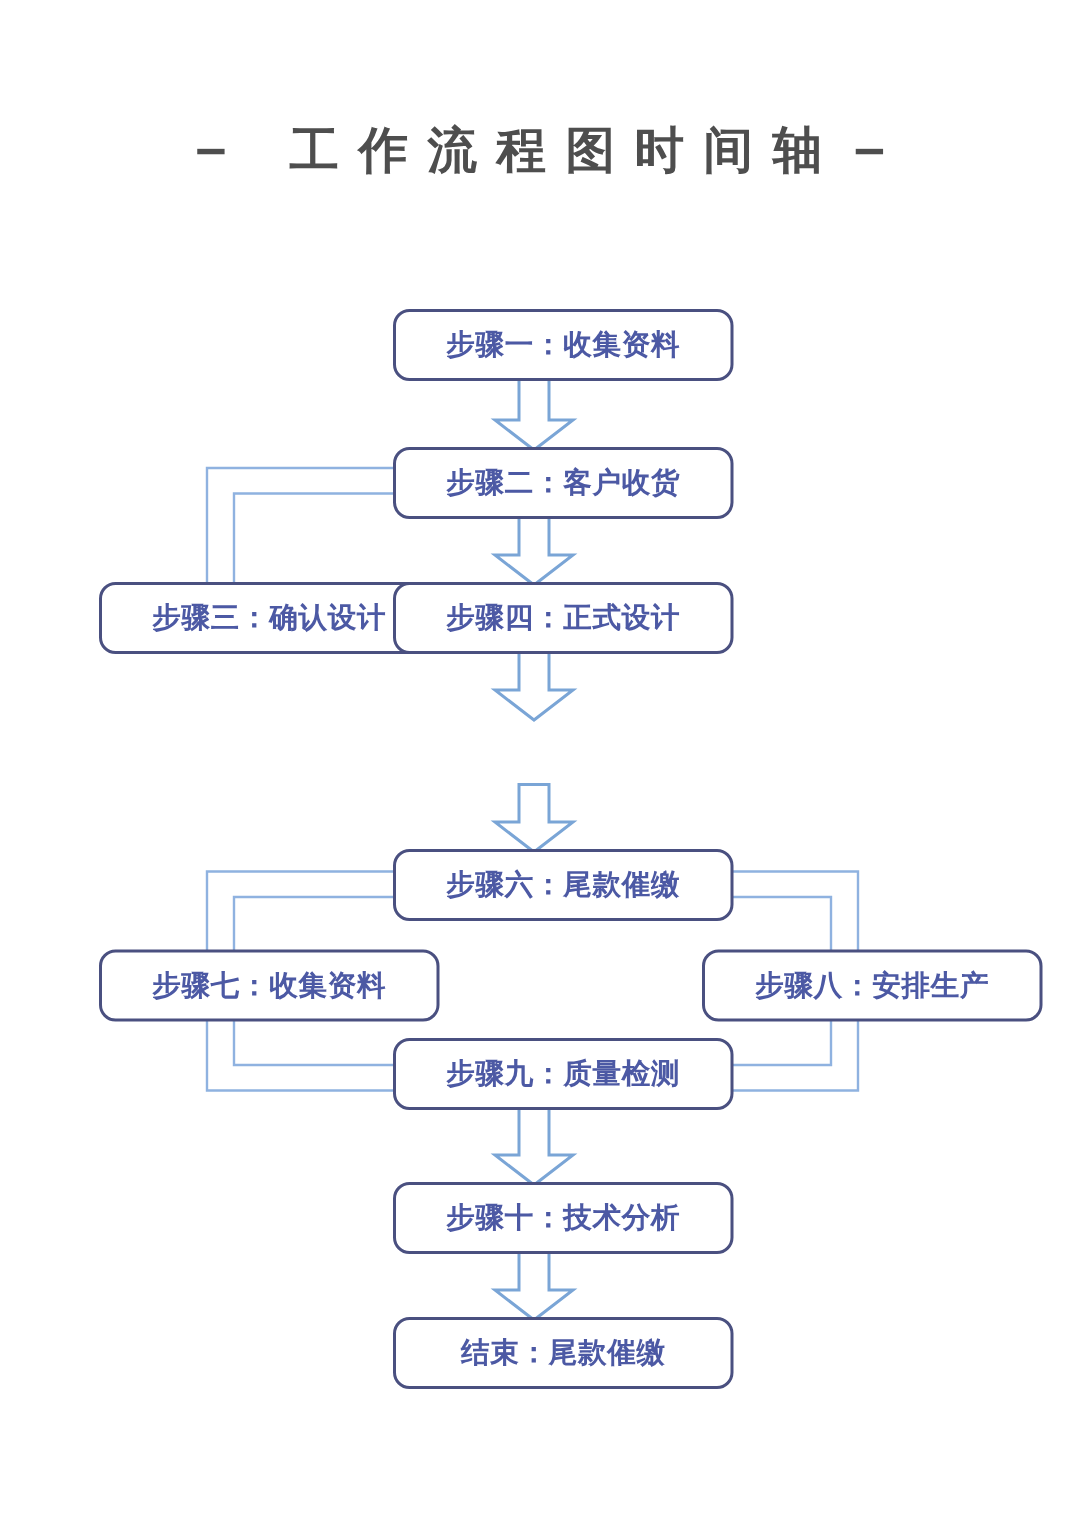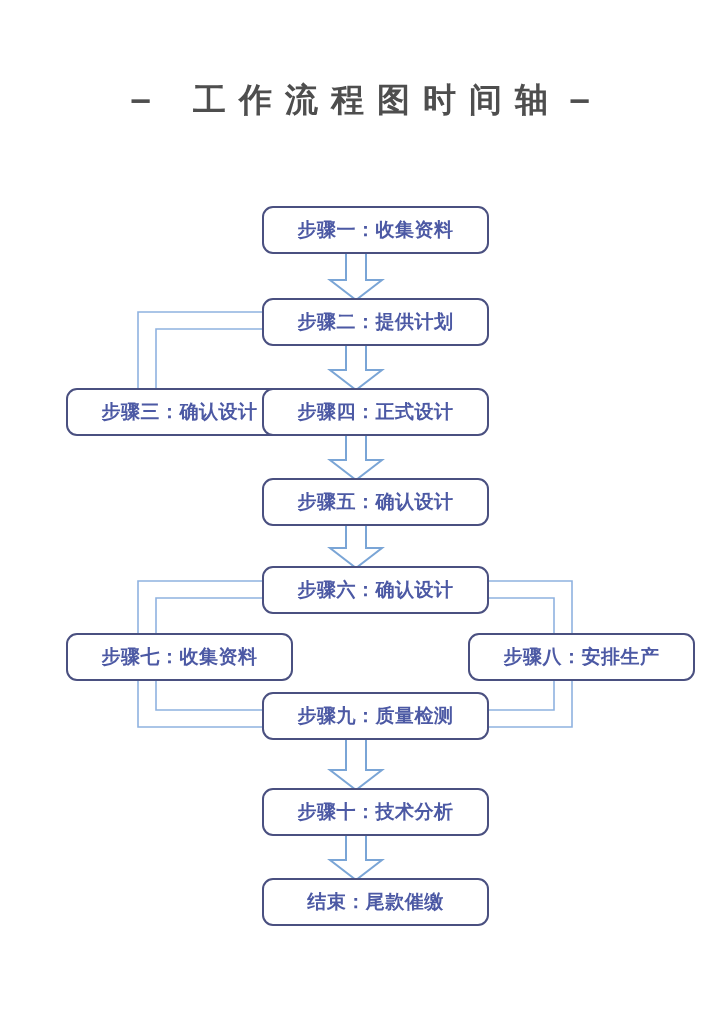--- a/index.html
+++ b/index.html
@@ -63,33 +63,30 @@
     <path class="flow-arrow" d="M346,433 h20 V460 h16 L356,480 L330,460 h16 Z"></path>
     <path class="flow-arrow" d="M346,523 h20 V548 h16 L356,568 L330,548 h16 Z"></path>
     <path class="flow-arrow" d="M346,737 h20 V770 h16 L356,790 L330,770 h16 Z"></path>
     <path class="flow-arrow" d="M346,833 h20 V860 h16 L356,880 L330,860 h16 Z"></path>
   </svg>
 
   <div class="node" style="left:262px;top:206px">
     <span>步骤一：收集资料</span>
   </div>
   <div class="node" style="left:262px;top:298px">
-    <span>步骤二：提供计划</span>
+    <span>步骤二：客户收货</span>
   </div>
   <div class="node" style="left:66px;top:388px">
     <span>步骤三：确认设计</span>
   </div>
   <div class="node" style="left:262px;top:388px">
     <span>步骤四：正式设计</span>
   </div>
-  <div class="node" style="left:262px;top:478px">
-    <span>步骤五：确认设计</span>
-  </div>
   <div class="node" style="left:262px;top:566px">
-    <span>步骤六：确认设计</span>
+    <span>步骤六：尾款催缴</span>
   </div>
   <div class="node" style="left:66px;top:633px">
     <span>步骤七：收集资料</span>
   </div>
   <div class="node" style="left:468px;top:633px">
     <span>步骤八：安排生产</span>
   </div>
   <div class="node" style="left:262px;top:692px">
     <span>步骤九：质量检测</span>
   </div>

